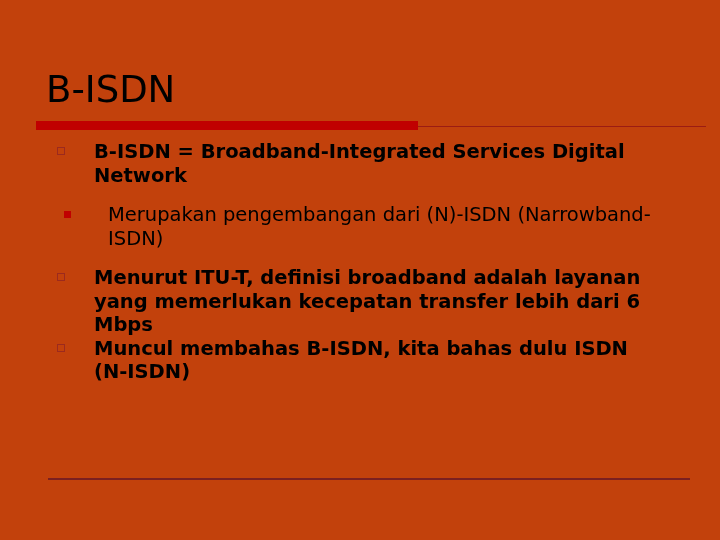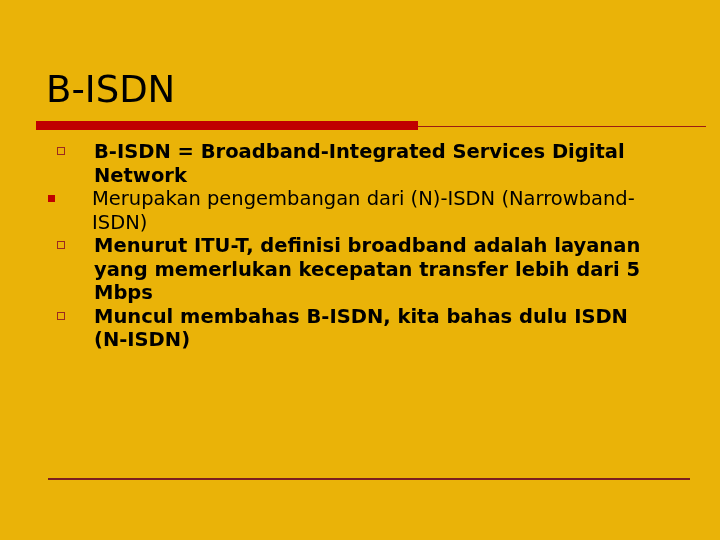--- a/index.html
+++ b/index.html
@@ -14,21 +14,21 @@
     font-family: "DejaVu Sans", sans-serif;
     overflow: hidden;
     position: relative;
   }
 
   #slide {
     position: absolute;
     left: 0; top: 0;
     width: 720px;
     height: 540px;
-    background: #eab308;
+    background: #c2410c;
   }
 
   
   #title-area {
     position: absolute;
     left: 46px;
     top: 68px;
     width: 640px;
     height: 52px;
   }
@@ -92,21 +92,21 @@
     display: block;
   }
 
   .sublist {
     margin: 0;
     padding: 0;
   }
   .lvl2 {
     position: relative;
     padding-left: 44px;
-    margin: 0;
+    margin: 16px;
     font-size: 19.5px;
     line-height: 23.5px;
     color: #000000;
     font-family: "DejaVu Sans", sans-serif;
   }
   .lvl2 > .bullet-sq {
     position: absolute;
     left: 0px;
     top: 8px;
     width: 7px;
@@ -153,21 +153,21 @@
 
     <div class="sublist">
       <div class="lvl2">
         <span class="bullet-sq"></span>
         <span class="txt">Merupakan pengembangan dari (N)-ISDN (Narrowband-ISDN)</span>
       </div>
     </div>
 
     <div class="lvl1">
       <span class="bullet-o"></span>
-      <span class="txt">Menurut ITU-T, definisi broadband adalah layanan yang memerlukan kecepatan transfer lebih dari 5 Mbps</span>
+      <span class="txt">Menurut ITU-T, definisi broadband adalah layanan yang memerlukan kecepatan transfer lebih dari 6 Mbps</span>
     </div>
 
     <div class="lvl1">
       <span class="bullet-o"></span>
       <span class="txt">Muncul membahas B-ISDN, kita bahas dulu ISDN (N‑ISDN)</span>
     </div>
 
   </div>
 
   <div id="footer-rule"></div>

